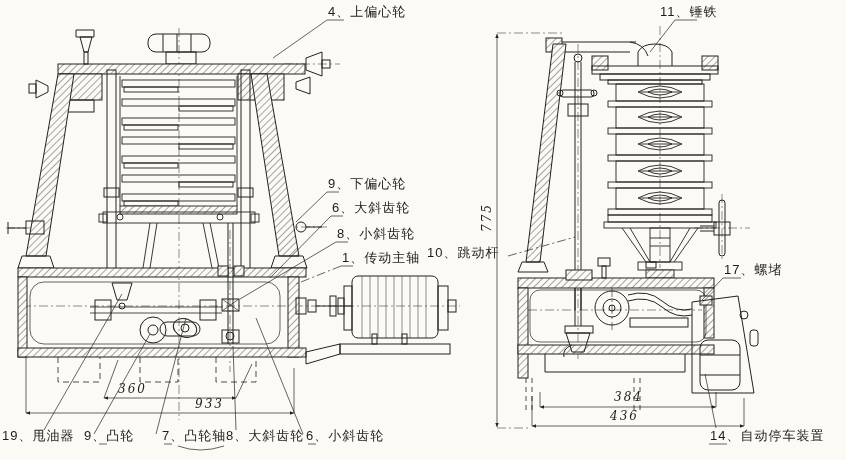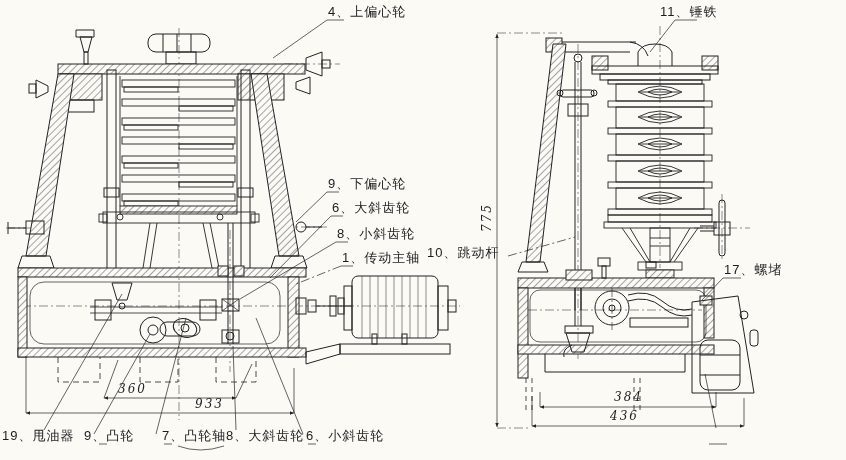--- a/index.html
+++ b/index.html
@@ -347,19 +347,20 @@
   <span class="lbl" style="left:332px;top:201px">6、大斜齿轮</span>
   <span class="lbl" style="left:337px;top:227px">8、小斜齿轮</span>
   <span class="lbl" style="left:342px;top:251px">1、传动主轴</span>
   <span class="lbl" style="left:427px;top:246px">10、跳动杆</span>
   <span class="lbl" style="left:724px;top:263px">17、螺堵</span>
   <span class="lbl" style="left:2px;top:429px">19、甩油器</span>
   <span class="lbl" style="left:84px;top:429px">9、凸轮</span>
   <span class="lbl" style="left:162px;top:429px">7、凸轮轴</span>
   <span class="lbl" style="left:226px;top:429px">8、大斜齿轮</span>
   <span class="lbl" style="left:306px;top:429px">6、小斜齿轮</span>
+  <span class="lbl" style="left:710px;top:429px">14、自动停车装置</span>
 
   <span class="dim" style="left:118px;top:382px">360</span>
   <span class="dim" style="left:195px;top:397px">933</span>
   <span class="dim" style="left:614px;top:390px">384</span>
   <span class="dim" style="left:610px;top:409px">436</span>
   <span class="dim rot" style="left:480px;top:232px">775</span>
 </div>
 
 </body></html>

